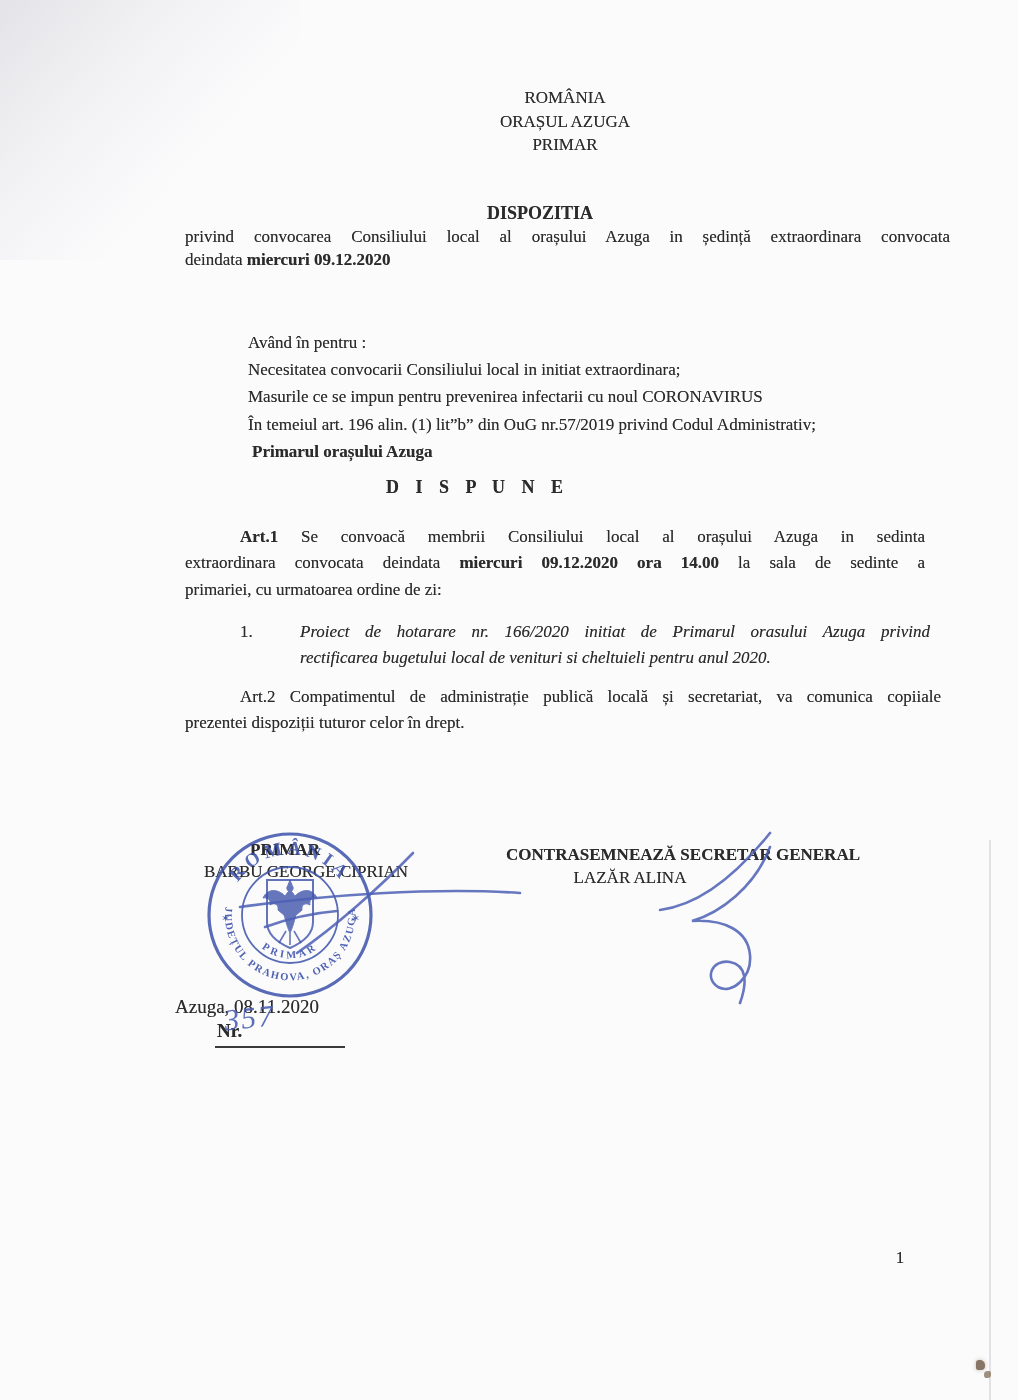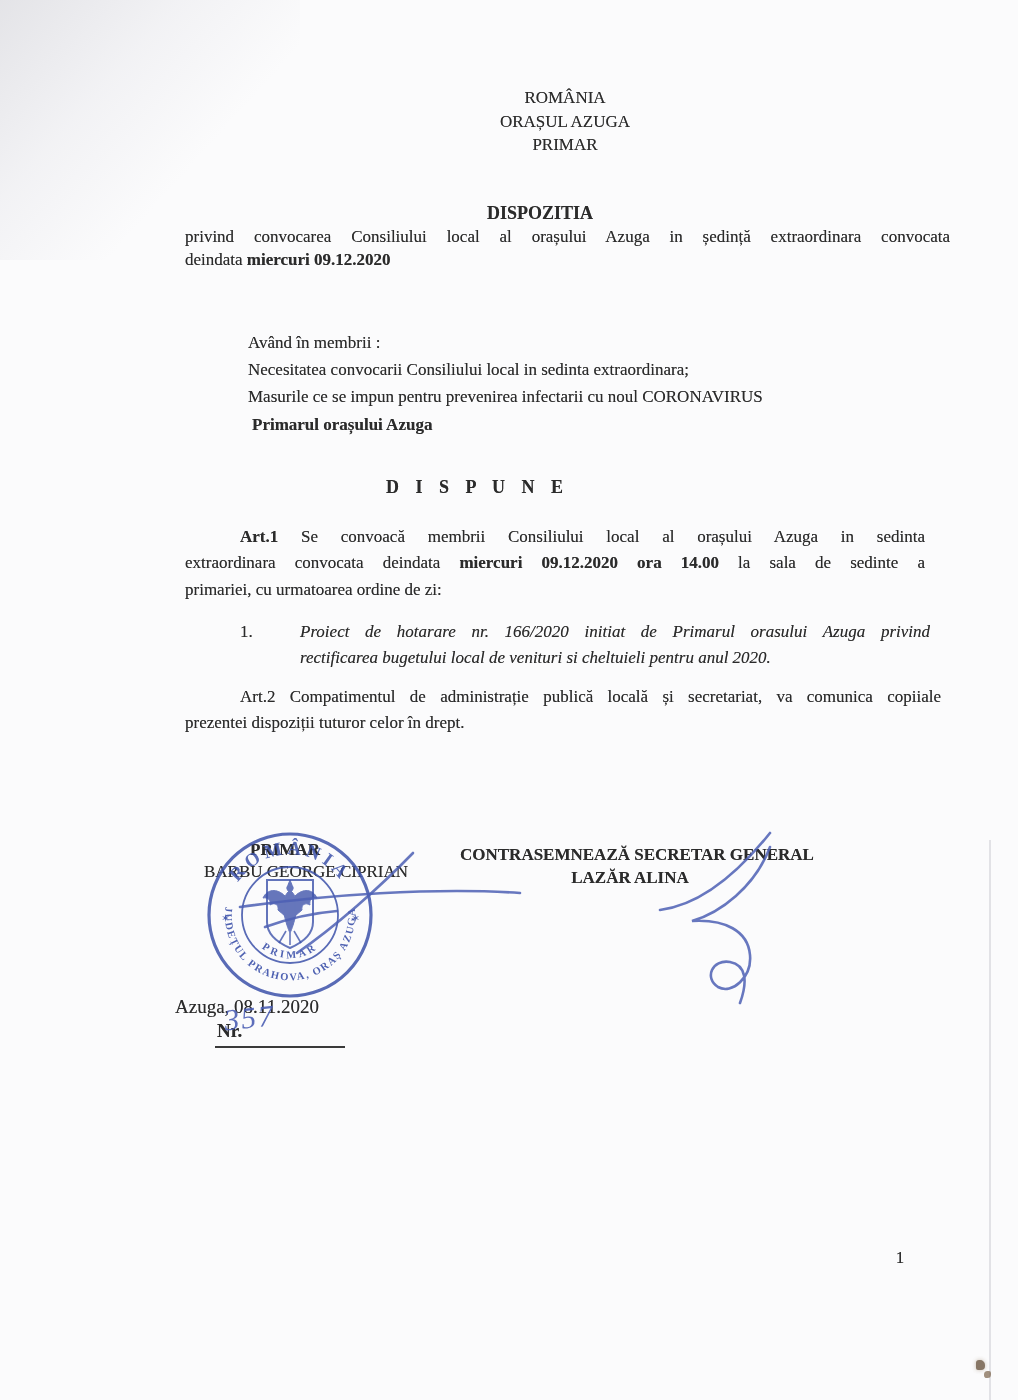--- a/index.html
+++ b/index.html
@@ -30,22 +30,22 @@
   .dispune{top:476px;left:185px;width:585px;font-size:18px;font-weight:bold;letter-spacing:6px;}
   .art1{top:524px;left:185px;width:740px;line-height:26.4px;}
   .indent1{text-indent:55px;}
   .agenda{top:619px;left:185px;width:745px;line-height:26.4px;}
   .agenda-num{position:absolute;left:55px;top:0;}
   .agenda-text{margin-left:115px;width:630px;font-style:italic;}
   .agenda-l2{text-align:left;margin-right:70px;}
   .art2{top:684px;left:185px;width:756px;line-height:26.4px;}
   .sig-left-title{top:838px;left:185px;width:200px;font-weight:bold;text-align:center;}
   .sig-left-name{top:860px;left:168px;width:240px;text-align:right;}
-  .sig-right-title{top:843px;left:460px;width:400px;font-weight:bold;text-align:left;}
-  .sig-right-name{top:866px;left:430px;width:400px;text-align:center;font-weight:bold;}
+  .sig-right-title{top:843px;left:460px;width:400px;font-weight:bold;text-align:right;}
+  .sig-right-name{top:866px;left:430px;width:400px;text-align:center;}
   .place-date{top:994px;left:175px;font-size:19px;font-weight:normal;line-height:25px;}
   .nr-label{top:1019px;left:185px;font-size:19px;font-weight:bold;margin-left:32px;}
   .nr-hand{
     position:absolute;left:224px;top:1001px;font-size:30px;color:#4c5fb4;
     transform:rotate(-6deg);letter-spacing:2px;font-style:italic;opacity:.9;
     text-shadow:none;
   }
   .nr-line{position:absolute;left:215px;top:1046px;width:130px;height:2px;background:#3a3a3a;}
   .page-num{top:1246px;left:870px;width:60px;text-align:center;}
   .smudge1{position:absolute;left:976px;top:1360px;width:9px;height:10px;background:#6b5640;border-radius:3px 5px 4px 2px;opacity:.8;box-shadow:0 0 4px rgba(140,115,85,.6);}
@@ -71,23 +71,24 @@
 
   <div class="txt intro">
     <div class="jline">privind convocarea Consiliului local al orașului Azuga in ședință extraordinara convocata</div>
     <div>
       <span>deindata </span>
       <span class="b">miercuri 09.12.2020</span>
     </div>
   </div>
 
   <div class="txt preamble">
-    <div>Având în membrii :</div>
-    <div>Necesitatea convocarii Consiliului local in sedinta extraordinara;</div>
+    <div>Având în pentru :</div>
+    <div>Necesitatea convocarii Consiliului local in initiat extraordinara;</div>
     <div>Masurile ce se impun pentru prevenirea infectarii cu noul CORONAVIRUS</div>
+    <div>În temeiul art. 196 alin. (1) lit”b”  din OuG nr.57/2019 privind Codul Administrativ;</div>
     <div class="b" style="margin-left:4px">Primarul orașului Azuga</div>
   </div>
 
   <div class="txt dispune center">D I S P U N E</div>
 
   <div class="txt art1">
     <div class="jline indent1">
       <span class="b">Art.1</span><span>  Se convoacă membrii Consiliului local al orașului Azuga   in sedinta</span>
     </div>
     <div class="jline">

